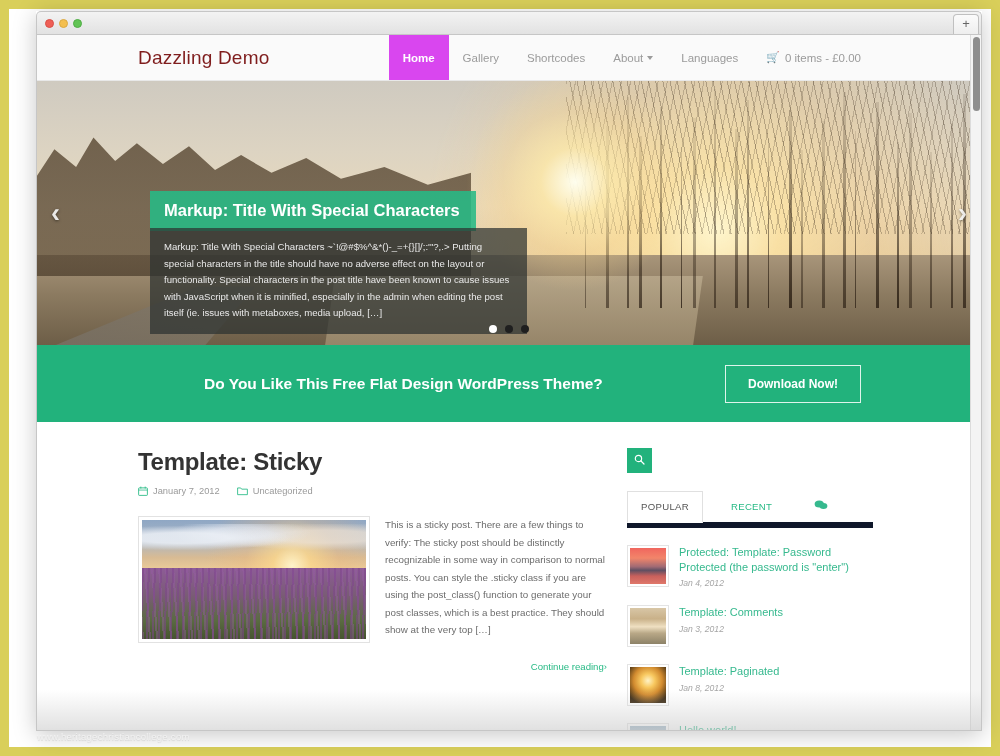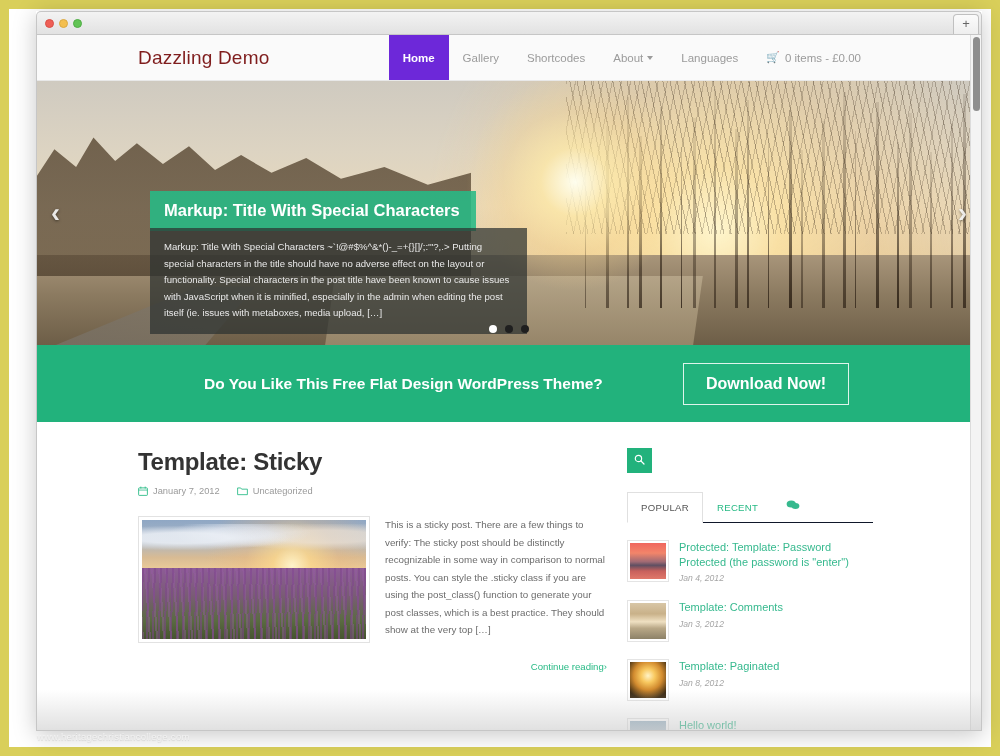--- a/index.html
+++ b/index.html
@@ -100,21 +100,21 @@
   }
   .nav-item {
     display: flex; align-items: center;
     padding: 0 14px;
     font-size: 11.5px;
     color: #9b9b9b;
     cursor: pointer;
     white-space: nowrap;
   }
   .nav-item.active {
-    background: #6d28d9;
+    background: #d946ef;
     color: #fff;
     font-weight: bold;
   }
   .caret {
     display: inline-block; margin-left: 4px;
     border-left: 3px solid transparent;
     border-right: 3px solid transparent;
     border-top: 4px solid #9b9b9b;
   }
   .cart-icon { margin-right: 5px; font-size: 11px; }
@@ -211,23 +211,23 @@
     height: 77px;
     background: #22b27c;
     display: flex; align-items: center;
     position: relative;
   }
   .cta-text {
     color: #fff; font-size: 15.5px; font-weight: bold;
     margin-left: 167px;
   }
   .cta-btn {
-    position: absolute; right: 132px;
+    position: absolute; right: 120px;
     border: 1px solid rgba(255,255,255,.85);
-    color: #fff; font-size: 16px; font-weight: bold;
+    color: #fff; font-size: 12px; font-weight: bold;
     padding: 11px 22px;
     cursor: pointer;
   }
 
   
   .content {
     position: relative;
     display: flex;
     padding: 26px 0 0 0;
     background: #fff;
@@ -287,22 +287,23 @@
     font-family: "Liberation Sans", sans-serif;
   }
   .search-btn {
     width: 25px; height: 25px;
     background: #22b27c; border: none; color: #fff;
     display: flex; align-items: center; justify-content: center;
     cursor: pointer;
   }
   .tabs {
     margin-top: 18px;
-    display: flex; align-items: flex-end;
-    border-bottom: 1px solid #0f172a;
+    display: flex; 
+    border-bottom: 6px solid #0f172a;
+    gap: 14px;
   }
   .tab {
     font-size: 9.6px; letter-spacing: .3px;
     padding: 9px 13px; cursor: pointer;
     color: #27ba85;
     border: 1px solid transparent;
     margin-bottom: -1px;
   }
   .tab.active {
     color: #555; background: #fff;

